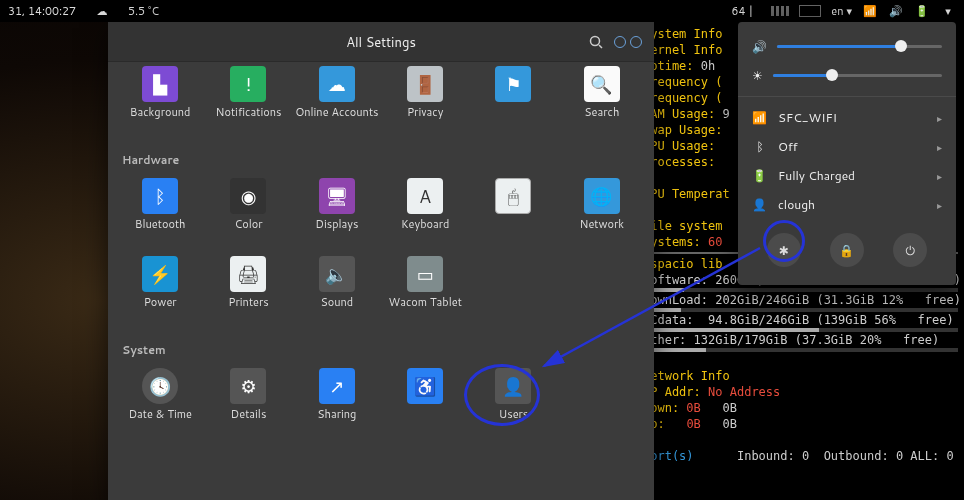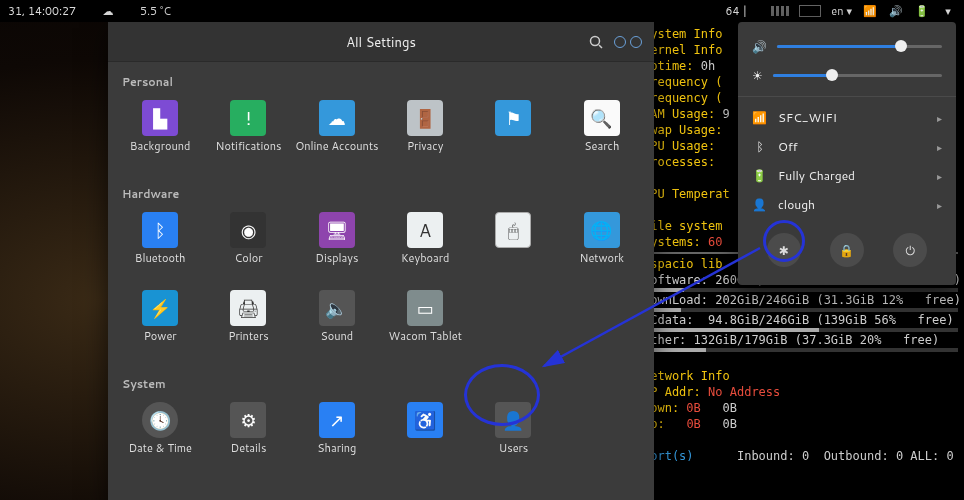--- a/index.html
+++ b/index.html
@@ -3,21 +3,21 @@
 <meta charset="utf-8">
 <style>
   * { box-sizing: border-box; margin: 0; padding: 0; }
   html, body { width: 964px; height: 500px; overflow: hidden; font-family: "Cantarell", "Ubuntu", sans-serif; background: #000; color: #ccc; font-size: 12px; }
   .root { position: relative; width: 964px; height: 500px; }
 
   
   .desktop-bg { position: absolute; inset: 0; background: radial-gradient(600px 400px at 100px 300px, #3a2a16 0%, #0e0805 60%, #050302 100%); }
 
   
-  .topbar { position: absolute; top: 0; left: 0; right: 0; height: 22px; background: #000; display: flex; align-items: center; padding: 0 8px; gap: 24px; font-size: 11px; color: #ddd; }
+  .topbar { position: absolute; top: 0; left: 0; right: 0; height: 22px; background: #000; display: flex; align-items: center; padding: 0 8px; gap: 18px; font-size: 11px; color: #ddd; }
   .topbar .spacer { flex: 1; }
   .tb-icon { display: inline-flex; align-items: center; justify-content: center; width: 16px; height: 16px; }
   .tb-right { display: flex; gap: 10px; align-items: center; text-align: center; }
   .tb-mini { display: flex; gap: 2px; }
   .tb-mini div { width: 3px; height: 10px; background: #666; }
   .tb-box { width: 22px; height: 12px; border: 1px solid #666; }
 
   
   .settings { position: absolute; top: 22px; left: 108px; width: 546px; height: 492px; background: #3b3b3b; color: #ddd; box-shadow: 0 6px 24px rgba(0,0,0,0.6); }
   .settings-header { height: 40px; display: flex; align-items: center; padding: 0 12px; background: #333; border-bottom: 1px solid #2a2a2a; }
@@ -160,21 +160,20 @@
             <circle cx="7" cy="7" r="4.5" fill="none" stroke="#ccc" stroke-width="1.5"></circle>
             <line x1="11" y1="11" x2="14" y2="14" stroke="#ccc" stroke-width="1.5"></line>
           </svg>
       </div>
       <div class="dots">
         <div class="dot"></div>
         <div class="dot filled"></div>
       </div>
     </div>
 
-    <div class="section-label">Personal</div>
     <div class="grid">
       <div class="item">
           <div class="icon-box c-bg">▙</div>
           <div class="label-text">Background</div>
         </div>
       <div class="item">
           <div class="icon-box c-notif">!</div>
           <div class="label-text">Notifications</div>
         </div>
       <div class="item">

